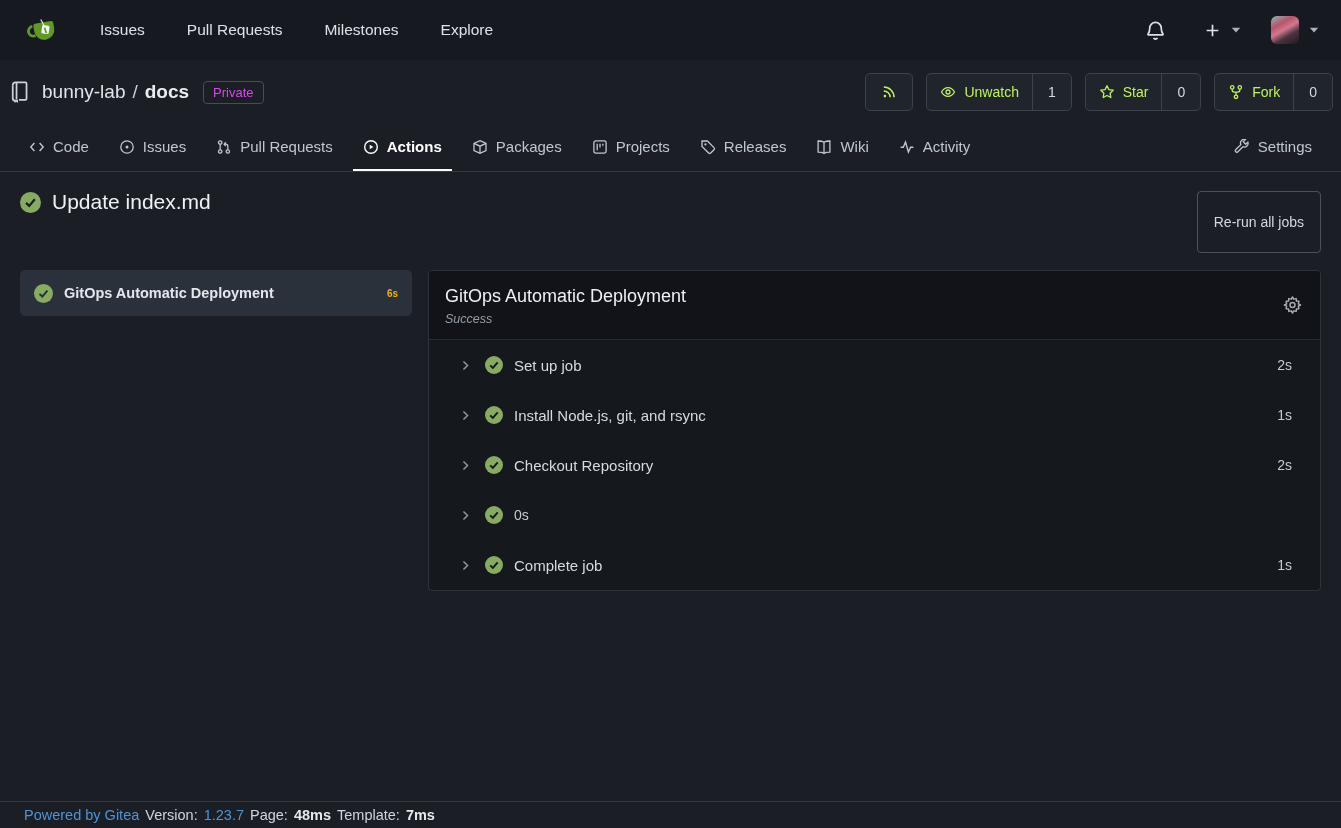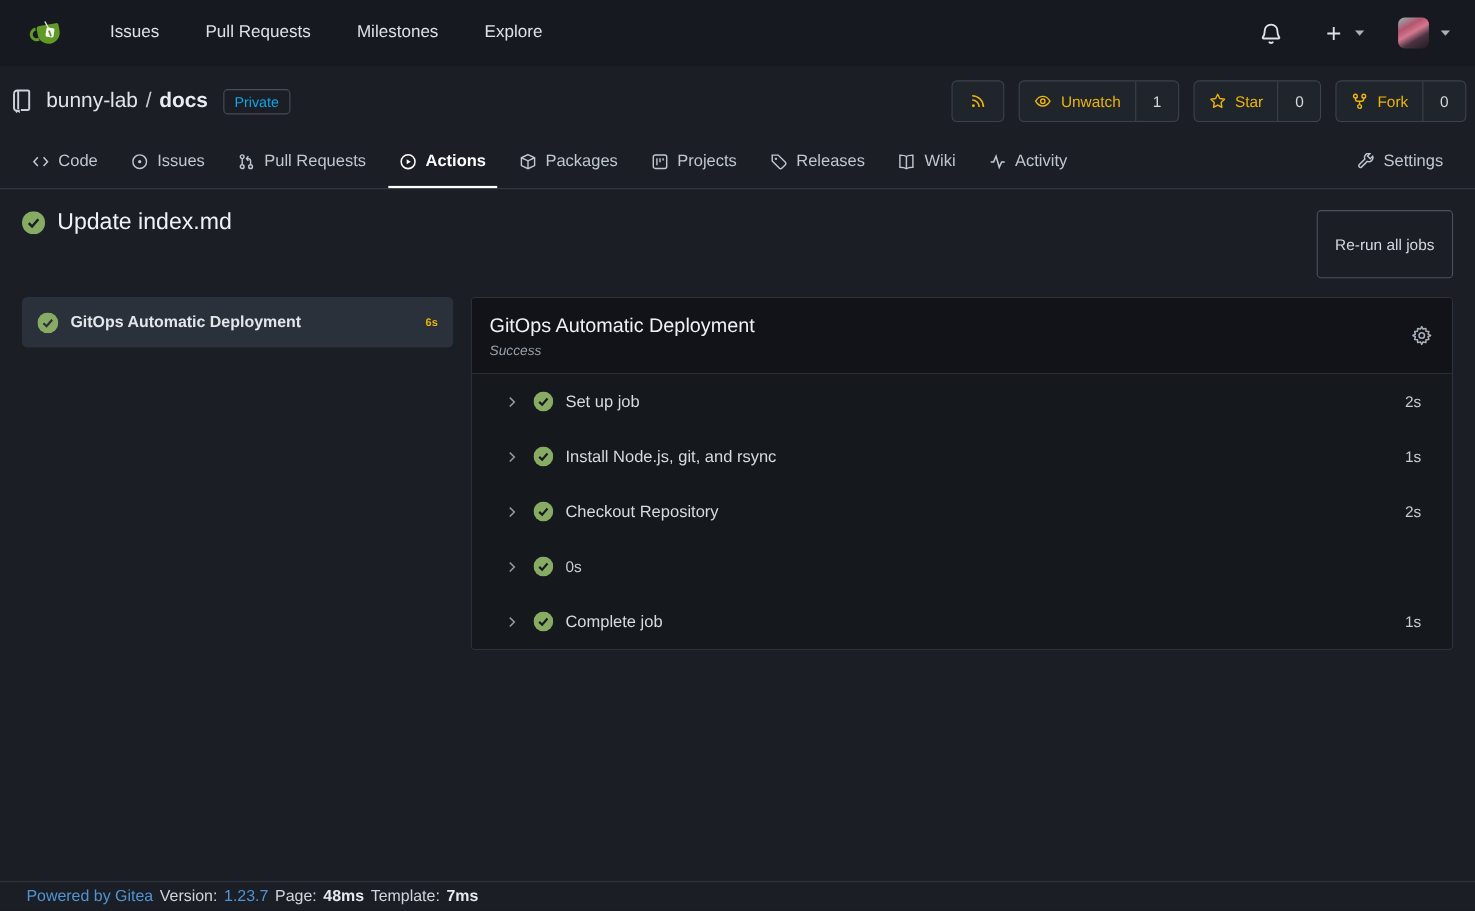--- a/index.html
+++ b/index.html
@@ -23,24 +23,24 @@
   .avatar { width:28px; height:28px; border-radius:6px;
     background:linear-gradient(150deg,#8fb8b5 0%,#b4556d 30%,#d4788f 48%,#4a3340 68%,#221a22 100%); }
   .caret { color:#aab1ba; }
 
   
   .repo-head-row { height:64px; flex:none; display:flex; align-items:center; padding:0 8px; }
   .repo-ic { color:#ccd2d9; margin-right:11px; }
   .repo-name { font-size:19px; color:#dfe4ea; cursor:pointer; }
   .repo-name .sep { padding:0 7px; color:#c8ced5; }
   .repo-name b { color:#e9edf1; }
-  .badge-private { margin-left:14px; font-size:13px; color:#0ea5e9; border:1px solid #464d57; border-radius:4px; padding:3px 9px; }
+  .badge-private { margin-left:14px; font-size:13px; color:#d946ef; border:1px solid #464d57; border-radius:4px; padding:3px 9px; }
   .repo-actions { margin-left:auto; display:flex; gap:13px; }
   .btn-group { display:flex; align-items:stretch; border:1px solid #3b424c; border-radius:5px; background:#20242b; height:38px; cursor:pointer; }
-  .btn-seg { display:flex; align-items:center; padding:0 13px; font-size:14px; color:#eab308; gap:8px; }
+  .btn-seg { display:flex; align-items:center; padding:0 13px; font-size:14px; color:#bef264; gap:8px; }
   .btn-seg.icon-only { padding:0 15px; }
   .btn-count { border-left:1px solid #3b424c; padding:0 15px; display:flex; align-items:center; font-size:14px; color:#d3d9e0; }
 
   
   .tabs-row { height:48px; flex:none; display:flex; align-items:stretch; padding:0 14px; border-bottom:1px solid #343a44; }
   .tab { display:flex; align-items:center; gap:8px; padding:0 10px; margin:0 5px; font-size:15px; color:#bfc7d0; border-bottom:2px solid transparent; cursor:pointer; }
   .tab.active { color:#ffffff; font-weight:bold; border-bottom-color:#ffffff; }
   .tab-spacer { flex:1; }
 
   

